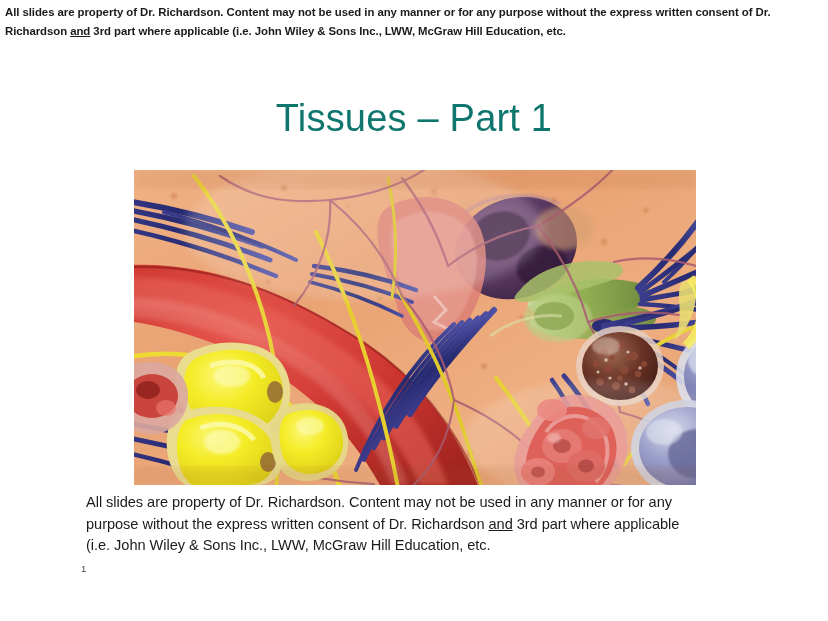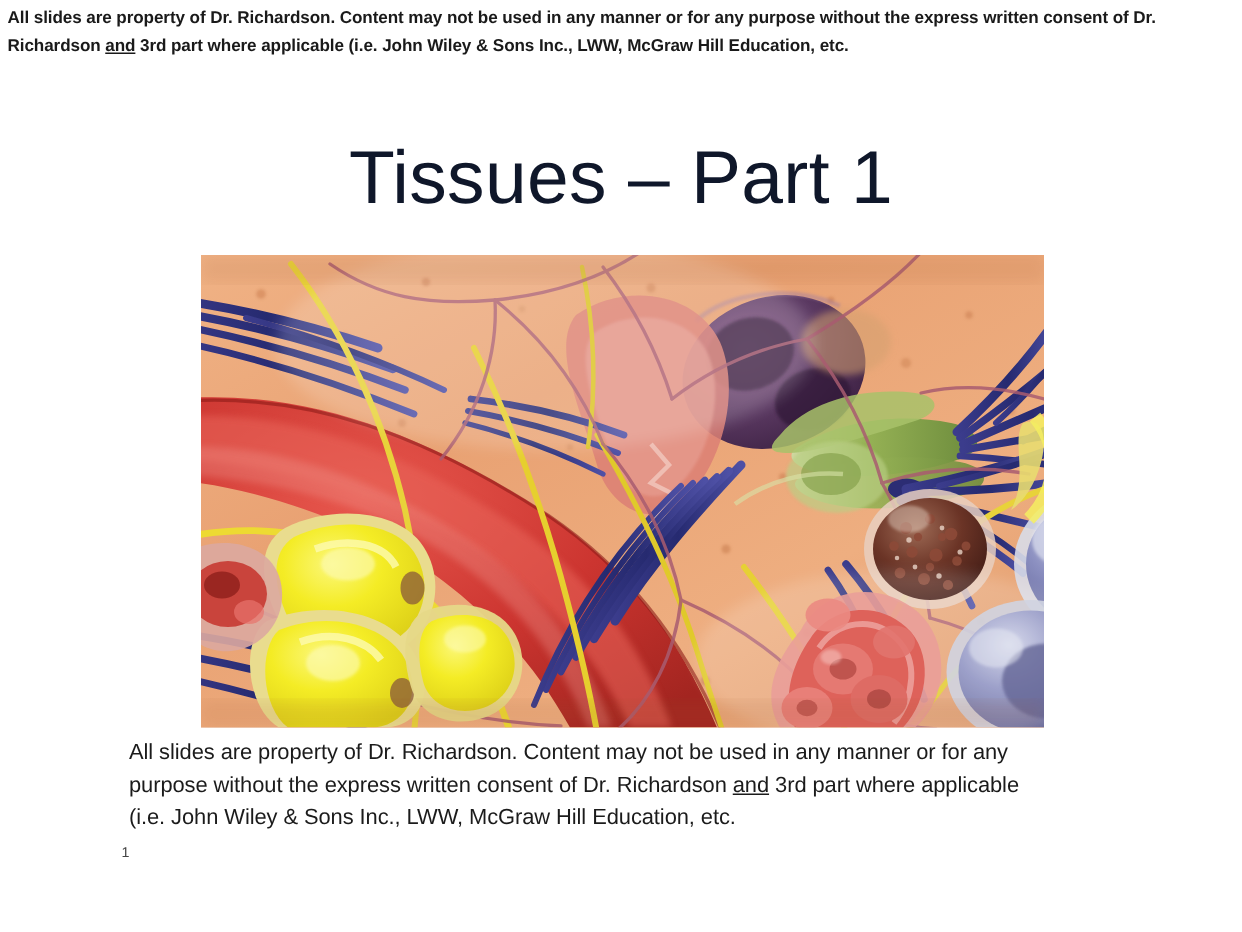--- a/index.html
+++ b/index.html
@@ -33,24 +33,24 @@
     text-decoration: underline;
   }
 
   
   .slide-title {
     position: absolute;
     left: 0;
     top: 95px;
     width: 828px;
     text-align: center;
-    font-size: 50px;
+    font-size: 38px;
     line-height: 46px;
     font-weight: normal;
-    color: #0f172a;
+    color: #0f766e;
     letter-spacing: 0.2px;
   }
 
   
   .figure-wrap {
     position: absolute;
     left: 134px;
     top: 170px;
     width: 562px;
     height: 315px;

